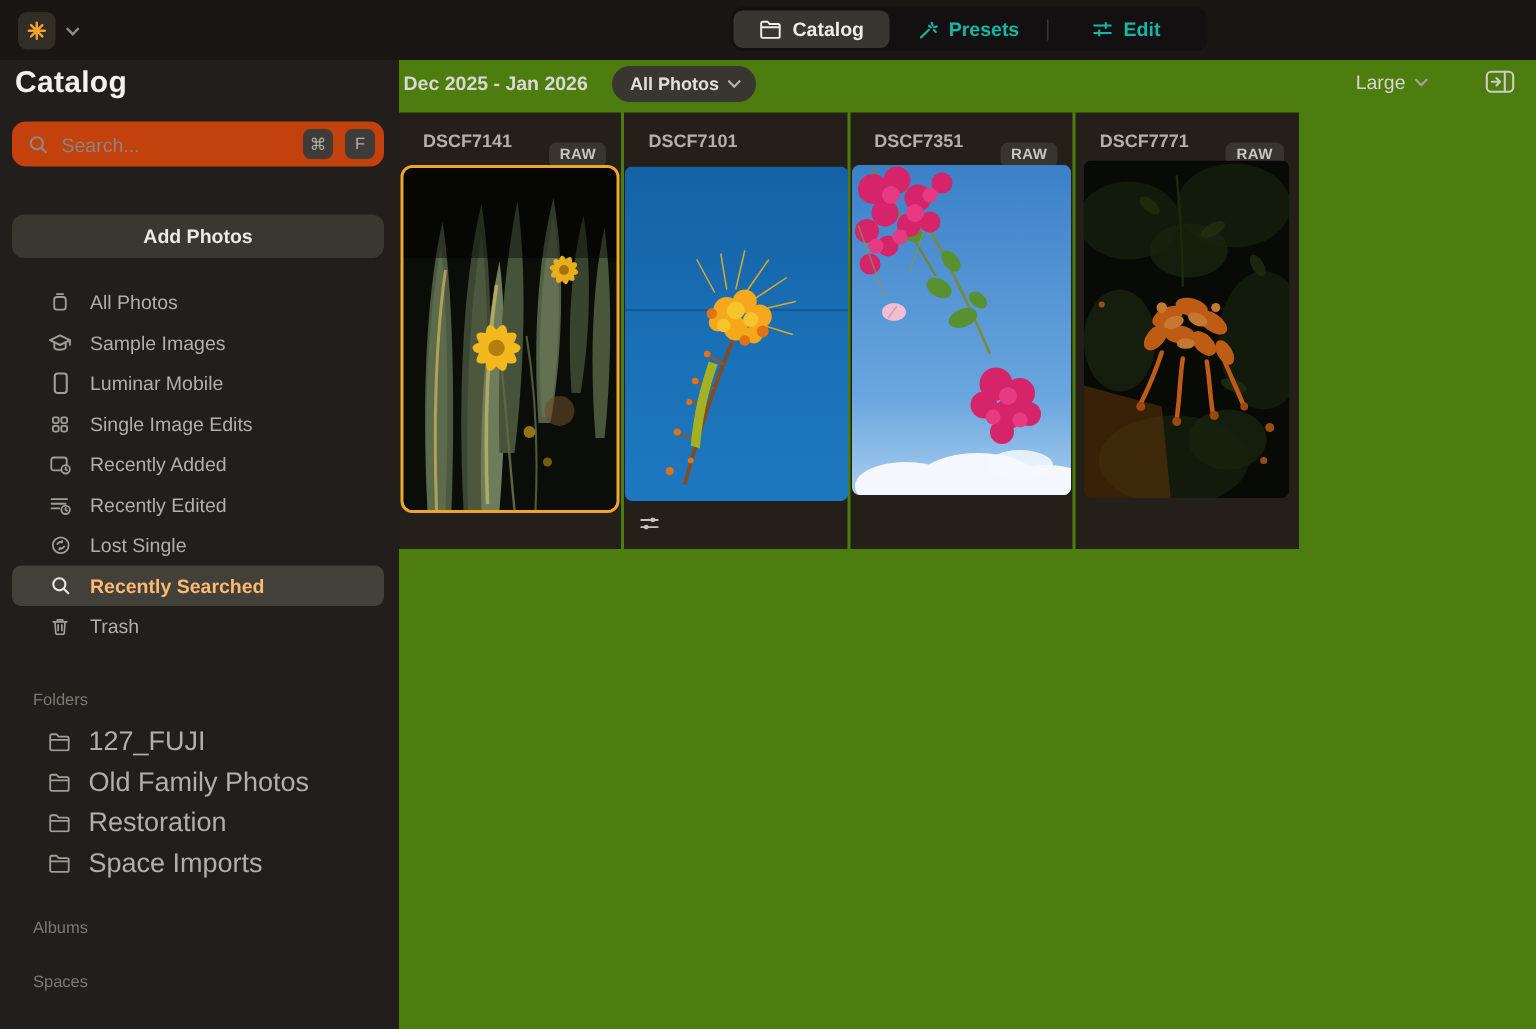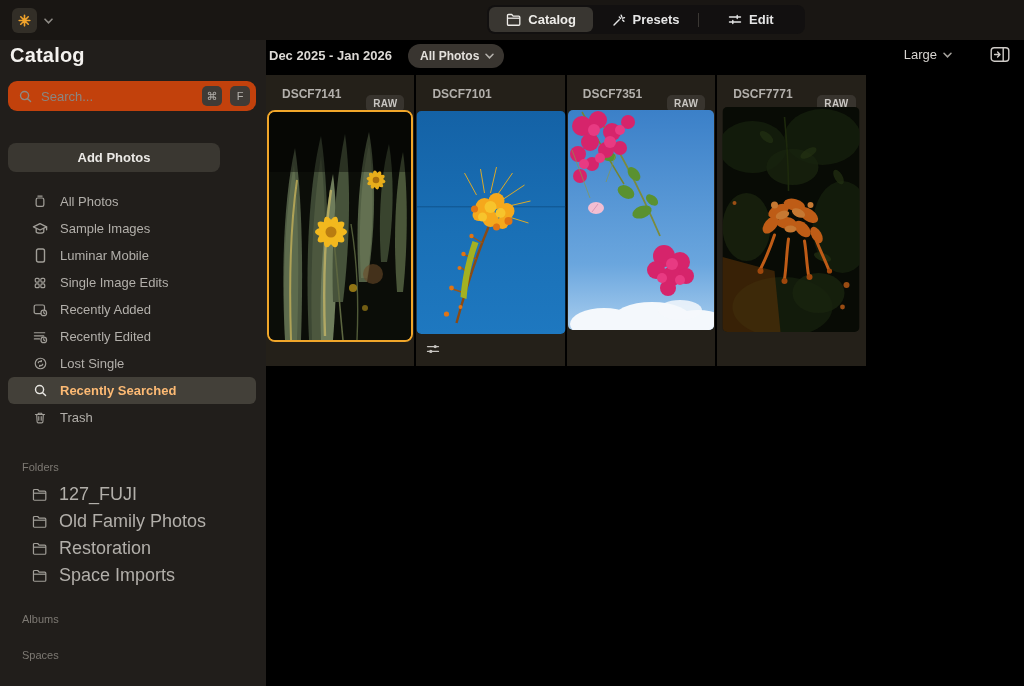--- a/index.html
+++ b/index.html
@@ -8,51 +8,51 @@
   .app { position:relative; width:1024px; height:686px; background:#1b1815; }
 
   
   .topbar { position:absolute; left:0; top:0; width:1024px; height:40px; background:#191613; z-index:5; }
   .logo-wrap { position:absolute; left:12px; top:8px; display:flex; align-items:center; gap:7px; }
   .logo { width:25px; height:25px; border-radius:6px; background:#322e27; display:flex; align-items:center; justify-content:center; }
   .chev { color:#8d8a85; display:flex; }
   .tabs { position:absolute; left:487px; top:5px; width:318px; height:29px; background:#121010;
     border-radius:8px; display:flex; align-items:center; padding:2px; }
   .tab { height:25px; border-radius:6px; display:flex; align-items:center; justify-content:center; gap:7px;
-    color:#e5e5e5; font-size:13px; font-weight:600; flex:1; cursor:default; }
+    color:#14b8a6; font-size:13px; font-weight:600; flex:1; cursor:default; }
   .tab.active { background:#393631; color:#efedea; }
   .tab-div { width:1px; height:14px; background:#3a3733; }
 
   
   .sidebar { position:absolute; left:0; top:40px; width:266px; height:646px; background:#211e1b; }
   .side-title { font-size:20px; font-weight:700; color:#f3f1ee; padding:4px 0 14px 10px; letter-spacing:.2px; }
   .searchbox { margin:0 10px 0 8px; height:30px; background:#c2410c; border-radius:9px;
     display:flex; align-items:center; padding:0 6px 0 10px; gap:8px;justify-content:space-between; }
   .searchbox input { flex:1; background:transparent; border:none; outline:none; color:#d8d5d1;
     font-size:13px; font-family:"Liberation Sans",sans-serif; min-width:0; }
   .searchbox input::placeholder { color:#8a8682; }
   .keycap { min-width:20px; height:20px; border-radius:5px; background:#3f3b36; color:#b4b1ac;
     font-size:11px; display:flex; align-items:center; justify-content:center; padding:0 4px; }
   .addbtn { margin:32px 10px 0 8px; height:29px; background:#3a3731; border-radius:8px; border:none;
-    color:#ebe9e6; font-size:13px; font-weight:600; width:212px; display:block; cursor:default; }
+    color:#ebe9e6; font-size:13px; font-weight:600; width:248px; display:block; cursor:default; }
   .nav { margin-top:16px; }
   .nav-item { height:27px; display:flex; align-items:center; gap:12px; padding:0 0 0 24px;
     margin:0 10px 0 8px; border-radius:6px; color:#b2afaa; font-size:13px; font-weight:500; }
   .nav-item .ic { display:flex; color:#a19e98; width:16px; justify-content:center; }
   .nav-item.selected { background:#434039; color:#fdba74; font-weight:600; }
   .nav-item.selected .ic { color:#e8e6e2; }
   .section-label { color:#7d7973; font-size:11px; padding:0 0 0 22px; margin-top:24px; }
   .section-label.first { margin-top:30px; }
   .folder-item { height:27px; display:flex; align-items:center; gap:12px; padding-left:24px; margin:0 10px 0 8px;
     color:#b2afaa; font-size:18px; font-weight:500; }
   .folder-item .ic { display:flex; color:#a19e98; }
   .nav-gap { height:8px; }
 
   
-  .main { position:absolute; left:266px; top:40px; right:0; bottom:0; background:#000000; }
+  .main { position:absolute; left:266px; top:40px; right:0; bottom:0; background:#4d7c0f; }
   .main-head { position:relative; height:35px; }
   .date-range { position:absolute; left:3px; top:8px; font-size:13px; font-weight:600; color:#dcd9d5; }
   .filter-pill { position:absolute; left:142px; top:4px; height:24px; background:#393530; border-radius:999px;
     display:flex; align-items:center; gap:6px; padding:0 10px 0 12px; color:#e3e0dc; font-size:12px; font-weight:600; }
   .size-dd { position:absolute; right:72px; top:7px; display:flex; align-items:center; gap:6px;
     color:#d8d5d1; font-size:13px; font-weight:500; }
   .panel-btn { position:absolute; right:14px; top:6px; color:#cfccc8; display:flex; }
 
   .grid { position:absolute; left:0; top:35px; right:8px; bottom:0; display:grid;
     grid-template-columns:repeat(5,1fr); grid-auto-rows:291px; gap:2px; }

